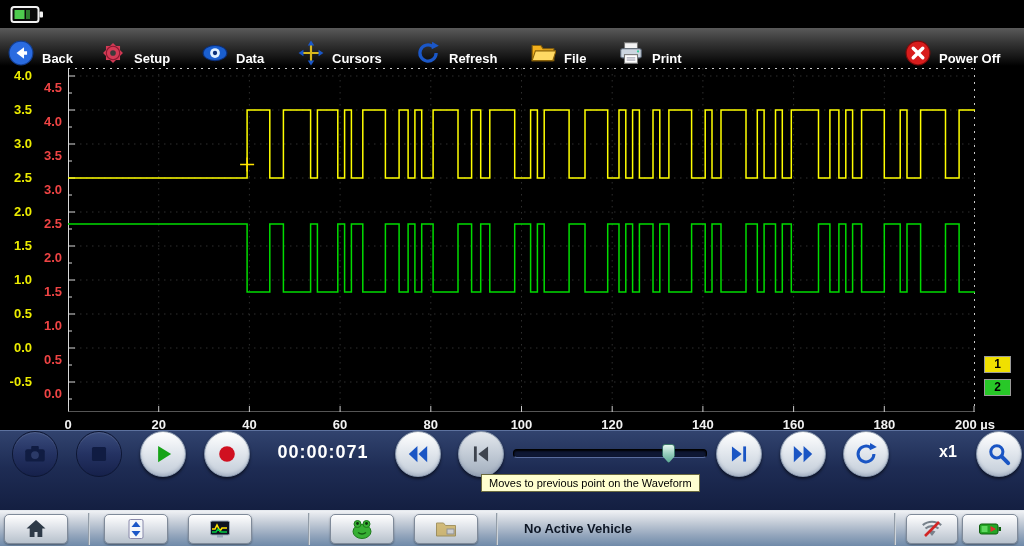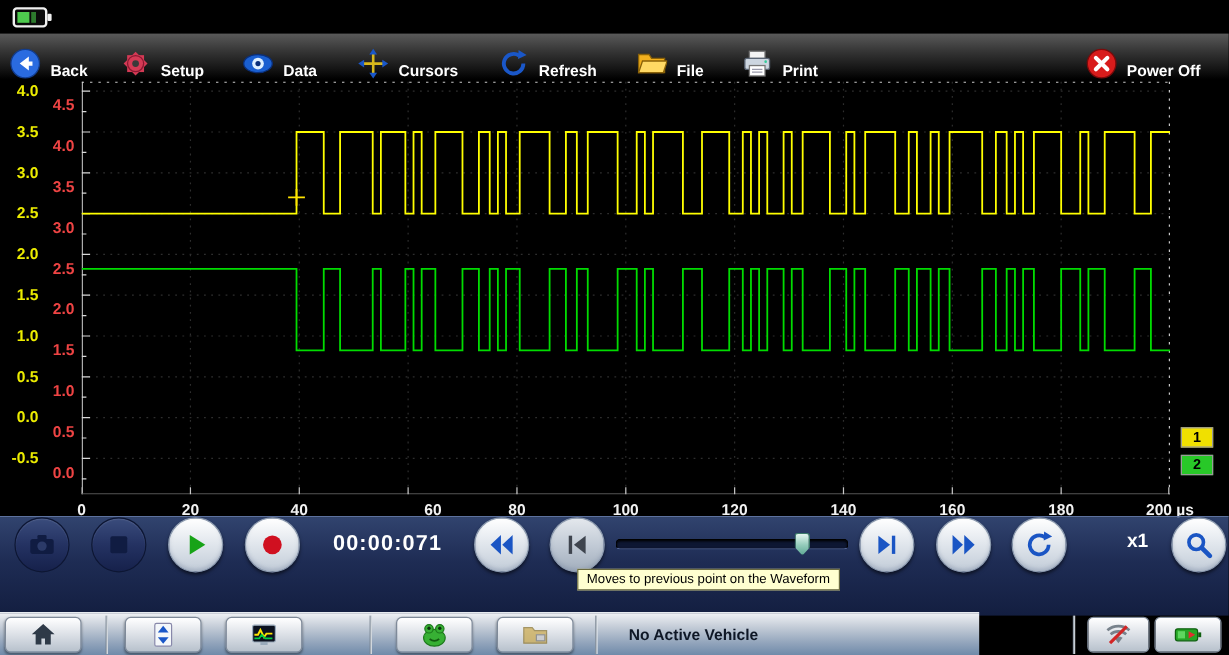--- a/index.html
+++ b/index.html
@@ -41,21 +41,21 @@
   .time{position:absolute;left:263px;top:11px;width:120px;text-align:center;color:#fff;font-size:18px;font-weight:bold;letter-spacing:1px}
   .slider-track{position:absolute;left:513px;top:18px;width:194px;height:9px;border-radius:4px;cursor:pointer;
     background:#0e1733;border:1px solid #000;border-bottom-color:#5a6d9e;box-shadow:inset 0 1px 2px #000}
   .slider-handle{position:absolute;top:-6px;width:13px;height:19px;
     background:linear-gradient(180deg,#e4f6ef 0%,#93cbba 55%,#61ab97 100%);
     border:1px solid #3c7a6a;border-radius:3px;clip-path:polygon(0 0,100% 0,100% 62%,50% 100%,0 62%)}
   .zoomlvl{position:absolute;left:926px;top:12px;width:44px;text-align:center;color:#fff;font-size:16px;font-weight:bold}
   .tooltip{position:absolute;left:481px;top:43px;background:#ffffd0;color:#000;font-size:11px;padding:2px 7px;
     border:1px solid #6a6a40;white-space:nowrap;z-index:5}
 
-  .taskbar{position:absolute;left:0;top:510px;width:816px;height:36px;border-top:1px solid #e6eaef;
+  .taskbar{position:absolute;left:0;top:510px;width:1024px;height:36px;border-top:1px solid #e6eaef;
     background:linear-gradient(180deg,#eff1f4 0%,#c5cdd8 32%,#93a5bc 70%,#6f8aa9 100%)}
   .tbtn{position:absolute;top:3px;width:64px;height:30px;border-radius:5px;display:flex;align-items:center;justify-content:center;cursor:pointer;
     background:linear-gradient(180deg,#ffffff 0%,#dfe3e9 45%,#b7c1cc 100%);
     border:1px solid #7f8a99;box-shadow:0 1px 2px rgba(0,0,0,.35)}
   .tbtn svg{width:24px;height:24px;display:block}
   .tsep{position:absolute;top:2px;width:2px;height:32px;background:linear-gradient(90deg,#76828f,#e9edf1)}
   .status{position:absolute;left:524px;top:10px;font-size:13px;font-weight:bold;color:#0e1726;white-space:nowrap}
 </style>
 </head>
 <body>
@@ -178,21 +178,21 @@
     <div class="ylab c2" style="top: 250px;">2.0</div>
     <div class="ylab c2" style="top: 284px;">1.5</div>
     <div class="ylab c2" style="top: 318px;">1.0</div>
     <div class="ylab c2" style="top: 352px;">0.5</div>
     <div class="ylab c2" style="top: 386px;">0.0</div>
   </div>
 <div class="layer">
     <div class="xlab" style="left: 40px;">0</div>
     <div class="xlab" style="left: 130.7px;">20</div>
     <div class="xlab" style="left: 221.4px;">40</div>
-    <div class="xlab" style="left: 312.1px; text-align: right;">60</div>
+    <div class="xlab" style="left: 312.1px;">60</div>
     <div class="xlab" style="left: 402.8px;">80</div>
     <div class="xlab" style="left: 493.5px;">100</div>
     <div class="xlab" style="left: 584.2px;">120</div>
     <div class="xlab" style="left: 674.9px;">140</div>
     <div class="xlab" style="left: 765.6px;">160</div>
     <div class="xlab" style="left: 856.3px;">180</div>
     <div class="xlab" style="left: 947px;">200 µs</div>
   </div>
 <svg class="plot" width="907" height="344" viewBox="0 0 907 344">
     <line x1="0" y1="8" x2="907" y2="8" stroke="#2e2e2e" stroke-dasharray="1.5 4.5"></line>

